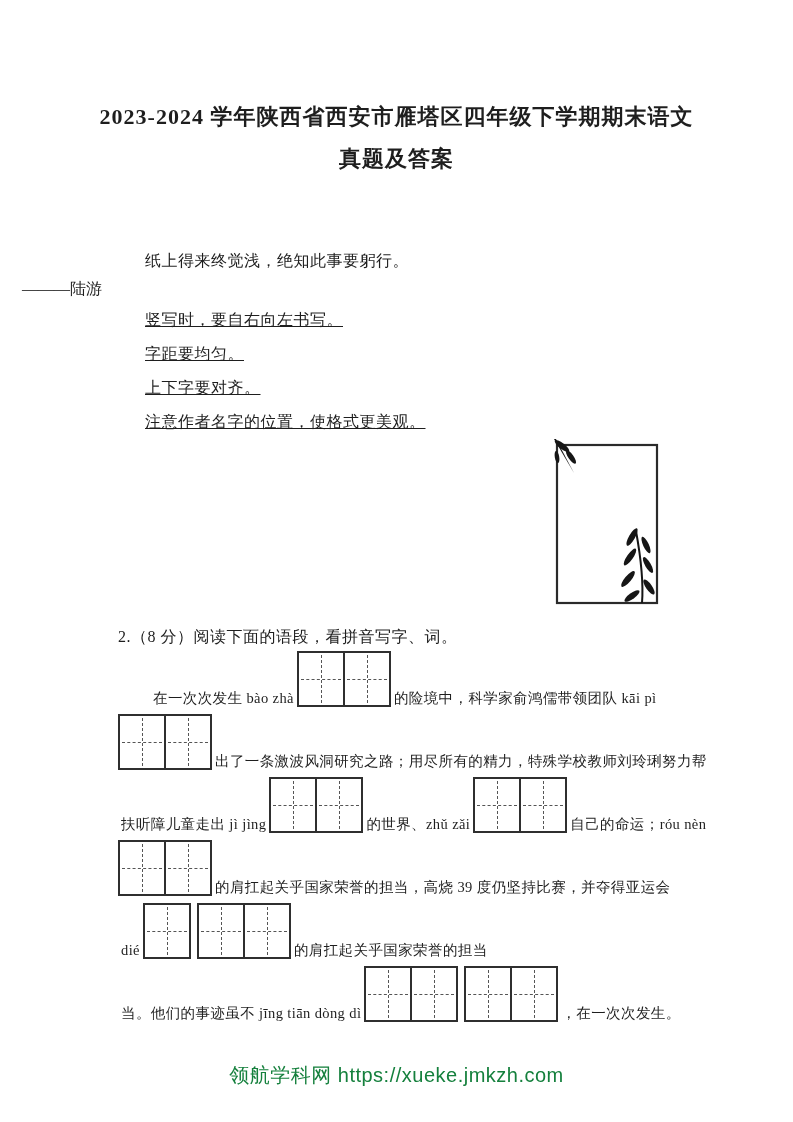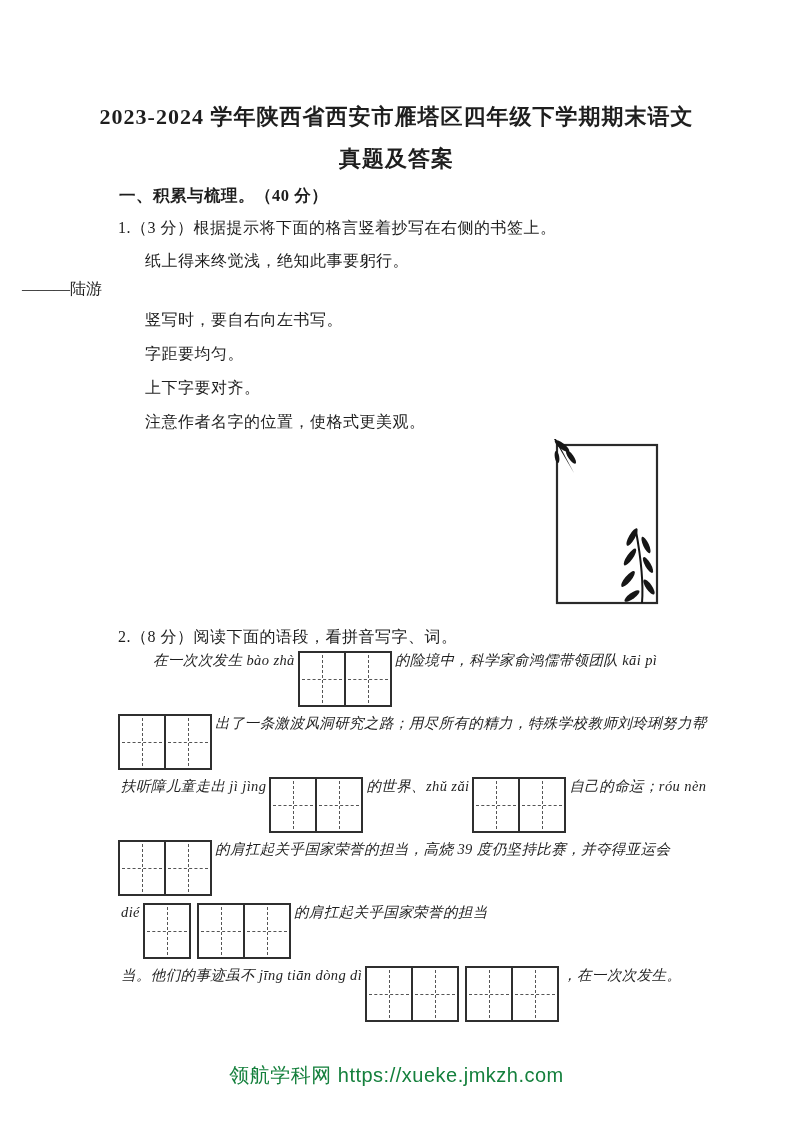--- a/index.html
+++ b/index.html
@@ -58,20 +58,21 @@
     text-align: left;
     text-indent: 22px;
     font-size: 16px;
   }
   .q1-tips {
     position: absolute;
     top: 310px;
     left: 145px;
     font-size: 16px;
     letter-spacing: 0.5px;
+    text-decoration: underline;
   }
   .q1-tips .tip { margin-bottom: 13px; }
   .bookmark {
     position: absolute;
     top: 433px;
     left: 546px;
     width: 120px;
     height: 182px;
   }
   .q2-prompt {
@@ -82,23 +83,23 @@
     letter-spacing: 0.5px;
   }
   .q2-lines {
     position: absolute;
     top: 651px;
     left: 118px;
     width: 600px;
   }
   .q2-line {
     display: flex;
+    align-items: flex-end;
     margin-bottom: 7px;
     white-space: nowrap;
-    font-style: italic;
   }
   .q2-line.indent { padding-left: 32px; }
   .seg-text {
     font-size: 14.5px;
     letter-spacing: 0.4px;
     white-space: nowrap;
     padding: 0 3px;
     margin-bottom: -2px;
     line-height: 1.35;
   }
@@ -147,23 +148,21 @@
 </head>
 <body>
 
 <div class="page">
 
   <div class="doc-title">
     <div>2023-2024 学年陕西省西安市雁塔区四年级下学期期末语文</div>
     <div>真题及答案</div>
   </div>
 
-  <div class="sec-heading">一、积累与梳理。（40 分）</div>
-
-  <div class="q1-prompt">1.（3 分）根据提示将下面的格言竖着抄写在右侧的书签上。</div>
+
   <div class="q1-motto">纸上得来终觉浅，绝知此事要躬行。</div>
   <div class="q1-author">———陆游</div>
 
   <div class="q1-tips">
     <div class="tip">竖写时，要自右向左书写。</div>
     <div class="tip">字距要均匀。</div>
     <div class="tip">上下字要对齐。</div>
     <div class="tip">注意作者名字的位置，使格式更美观。</div>
   </div>
 

